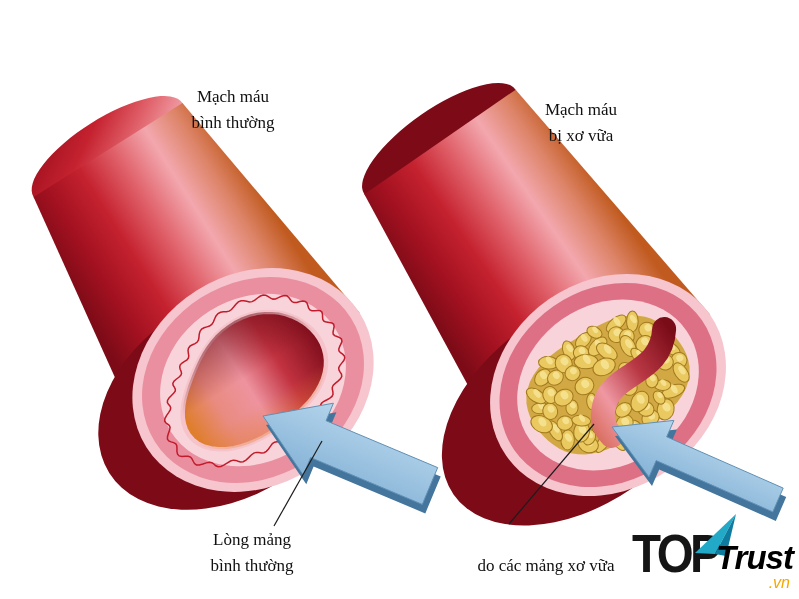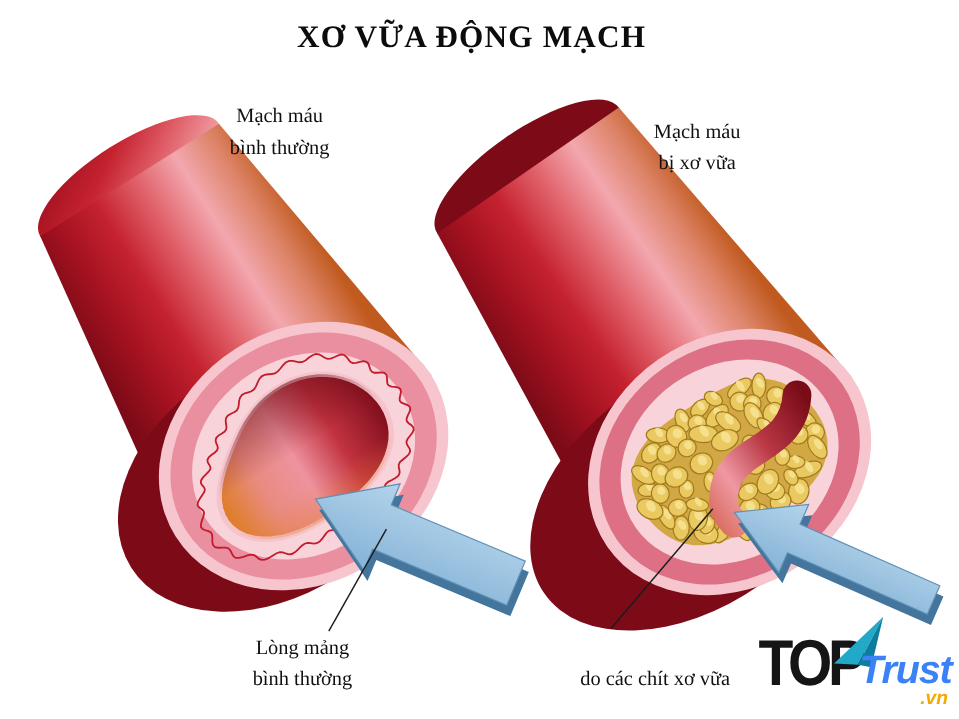--- a/index.html
+++ b/index.html
@@ -11,21 +11,21 @@
   .label{position:absolute;transform:translateX(-50%);text-align:center;font-size:17px;
          line-height:1.55;color:#101010;white-space:nowrap;}
   .logo{position:absolute;left:632px;top:512px;width:166px;height:80px;
         font-family:"Liberation Sans","DejaVu Sans",sans-serif;}
   .logo-top{position:absolute;left:0;bottom:12px;font-size:54px;font-weight:800;
             letter-spacing:-4px;line-height:1;color:#151515;
             transform:scaleX(.88);transform-origin:left bottom;}
   .logo-tri{position:absolute;left:60px;top:0;}
   .logo-trust{position:absolute;left:84px;bottom:18px;font-size:33px;font-weight:bold;
               font-style:italic;letter-spacing:-1px;line-height:1;color:#1f9fbf;}
-  .logo-vn{position:absolute;right:8px;bottom:0;font-size:16px;font-weight:bold;
+  .logo-vn{position:absolute;right:8px;bottom:0;font-size:16px;font-weight:normal;
            font-style:italic;color:#f5a800;}
 </style>
 </head>
 <body>
 
 <div class="stage">
 
   <svg id="scene" width="799" height="599" viewBox="0 0 799 599">
       <defs>
         <linearGradient id="tubeG0" gradientUnits="userSpaceOnUse" x1="271.0140394777348" y1="207.93680119881935" x2="89.98596052226519" y2="322.06319880118065">
@@ -229,44 +229,43 @@
         <polygon points="263.0,416.0 333.4,403.2 326.1,420.7 437.7,467.6 422.3,504.4 310.6,457.6 303.3,475.2" fill="url(#arrG0)" stroke="#6090b4" stroke-width="1"></polygon>
       </g>
       <g>
         <polygon points="615.0,436.0 676.9,429.4 669.7,445.8 786.2,497.1 775.8,520.9 659.2,469.6 652.0,486.1" fill="#44759c"></polygon>
         <polygon points="612.0,427.0 673.9,420.4 666.7,436.8 783.2,488.1 772.8,511.9 656.2,460.6 649.0,477.1" fill="url(#arrG1)" stroke="#6090b4" stroke-width="1"></polygon>
       </g>
       <line x1="322" y1="441" x2="274" y2="526" stroke="#1c1c1c" stroke-width="1.2"></line>
       <line x1="594" y1="424" x2="509" y2="524" stroke="#1c1c1c" stroke-width="1.2"></line>
     </svg>
 
-  <div class="title" style="left:393px;top:16px">XƠ VỮA ĐỘNG MẠCH</div>
 
   <div class="label" style="left:233px;top:84px">
     <span>Mạch máu</span><br>
     <span>bình thường</span>
   </div>
 
   <div class="label" style="left:581px;top:97px">
     <span>Mạch máu</span><br>
     <span>bị xơ vữa</span>
   </div>
 
   <div class="label" style="left:252px;top:527px">
     <span>Lòng mảng</span><br>
     <span>bình thường</span>
   </div>
 
   <div class="label" style="left:546px;top:527px">
     <br>
-    <span>do các chít xơ vữa</span>
+    <span>do các mảng xơ vữa</span>
   </div>
 
   <div class="logo">
     <span class="logo-top" style="color: rgb(21, 21, 21);">TOP</span>
     <svg class="logo-tri" width="46" height="44">
       <polygon points="3,41 44,2 23,42" fill="#23a9c8"></polygon>
       <polygon points="23,42 44,2 34,44" fill="#0d7c9e"></polygon>
     </svg>
-    <span class="logo-trust" style="color: #3b82f6;">Trust</span>
+    <span class="logo-trust" style="color: #000000;">Trust</span>
     <span class="logo-vn" style="color: rgb(245, 168, 0);">.vn</span>
   </div>
 </div>
 
 </body></html>

